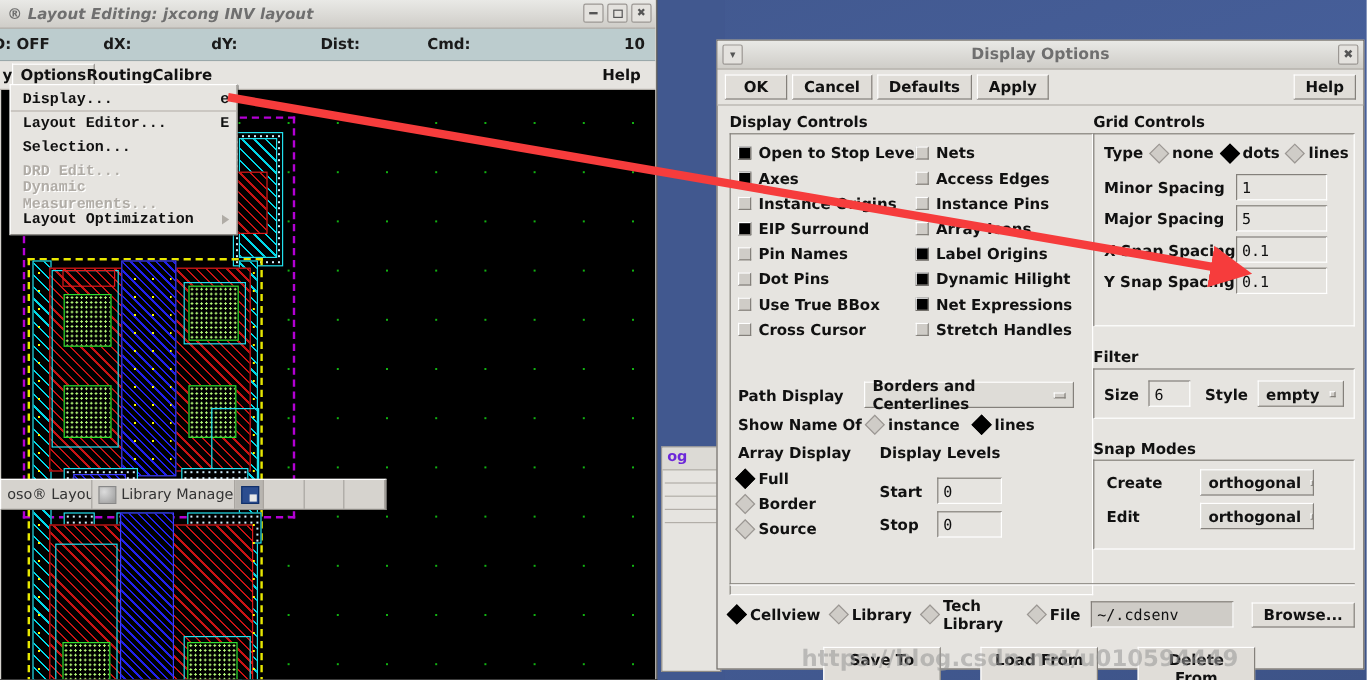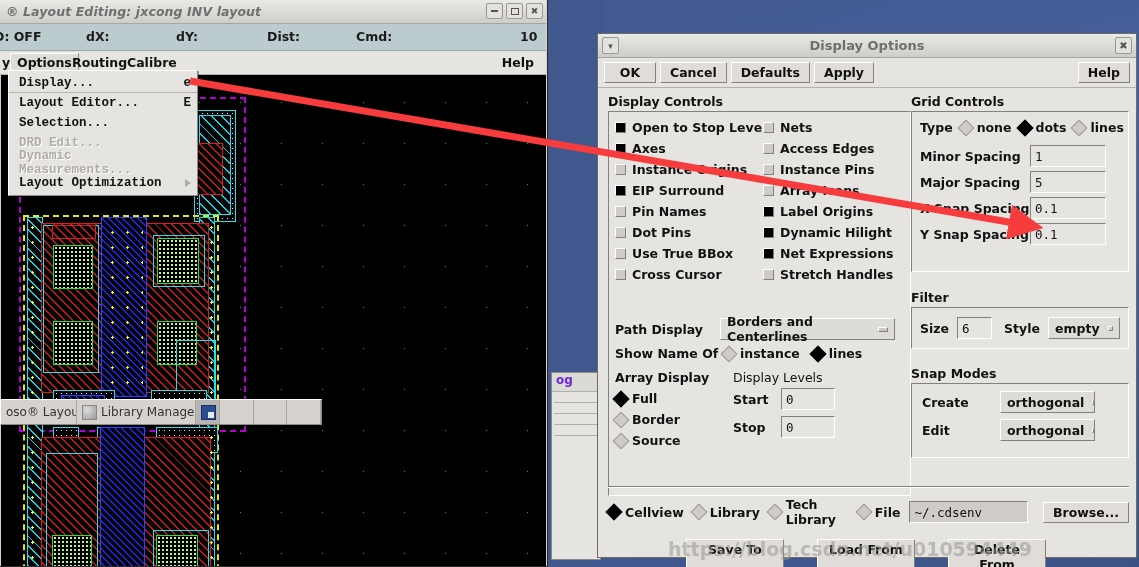--- a/index.html
+++ b/index.html
@@ -568,21 +568,21 @@
               <div class="rd-row" style="height:21px;">
                 <span class="rad"></span>
                 <span style="font-weight:bold;">Border</span>
               </div>
               <div class="rd-row" style="height:21px;">
                 <span class="rad"></span>
                 <span style="font-weight:bold;">Source</span>
               </div>
             </div>
             <div style="flex:1;">
-              <div style="font-weight:normal; margin-bottom:3px;">Display Levels</div>
+              <div style="font-weight:bold; margin-bottom:13px;">Display Levels</div>
               <div style="display:flex; align-items:center; gap:10px; margin-bottom:6px;">
                 <span style="font-weight:bold; width:38px;">Start</span>
                 <span class="txtfield" style="width:54px;">0</span>
               </div>
               <div style="display:flex; align-items:center; gap:10px;">
                 <span style="font-weight:bold; width:38px;">Stop</span>
                 <span class="txtfield" style="width:54px;">0</span>
               </div>
             </div>
           </div>

